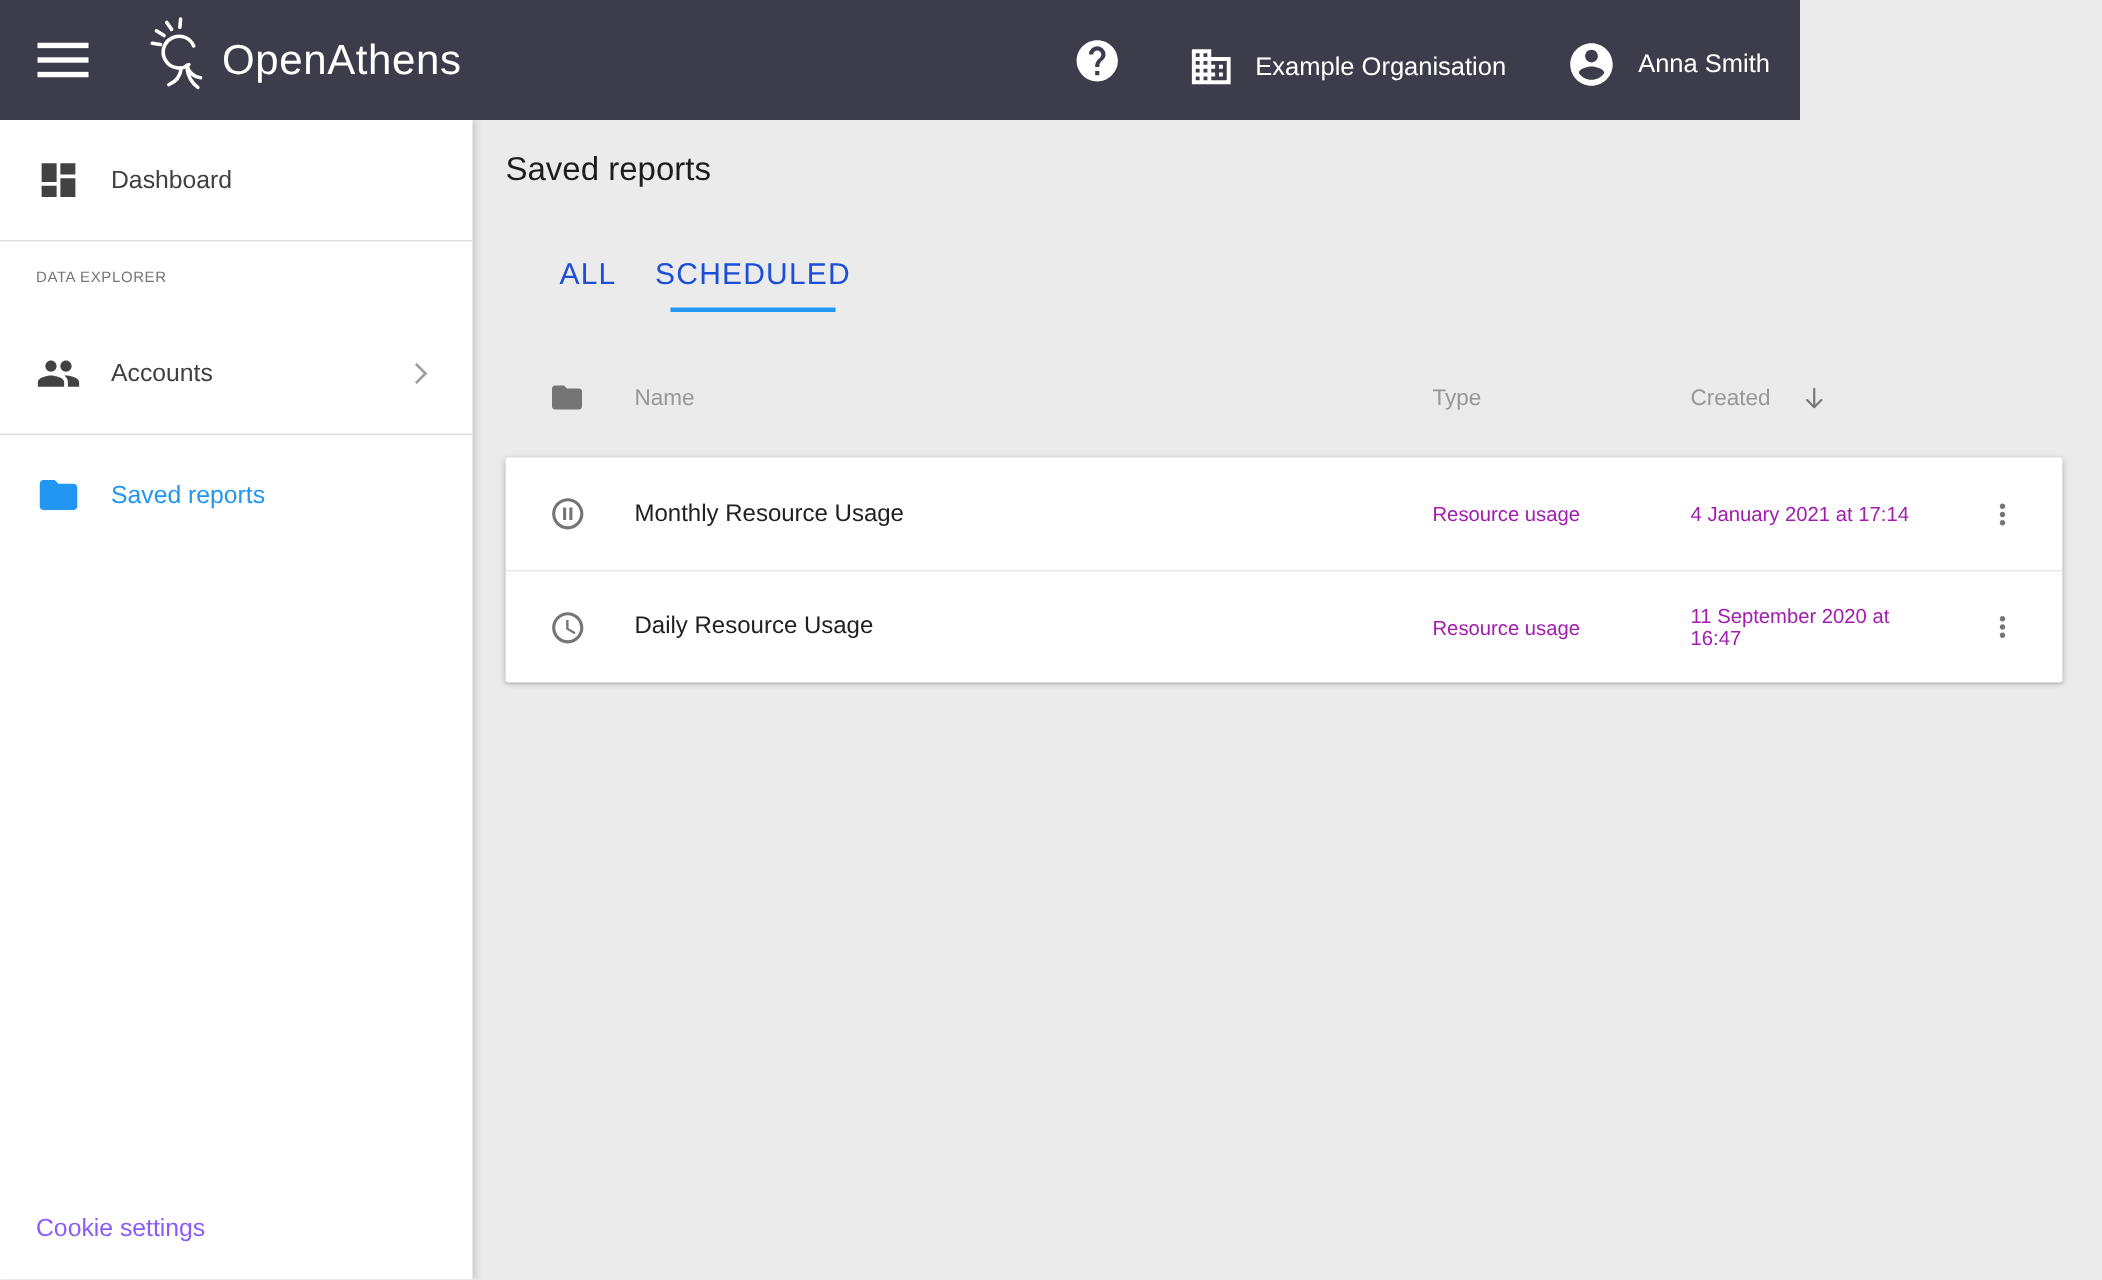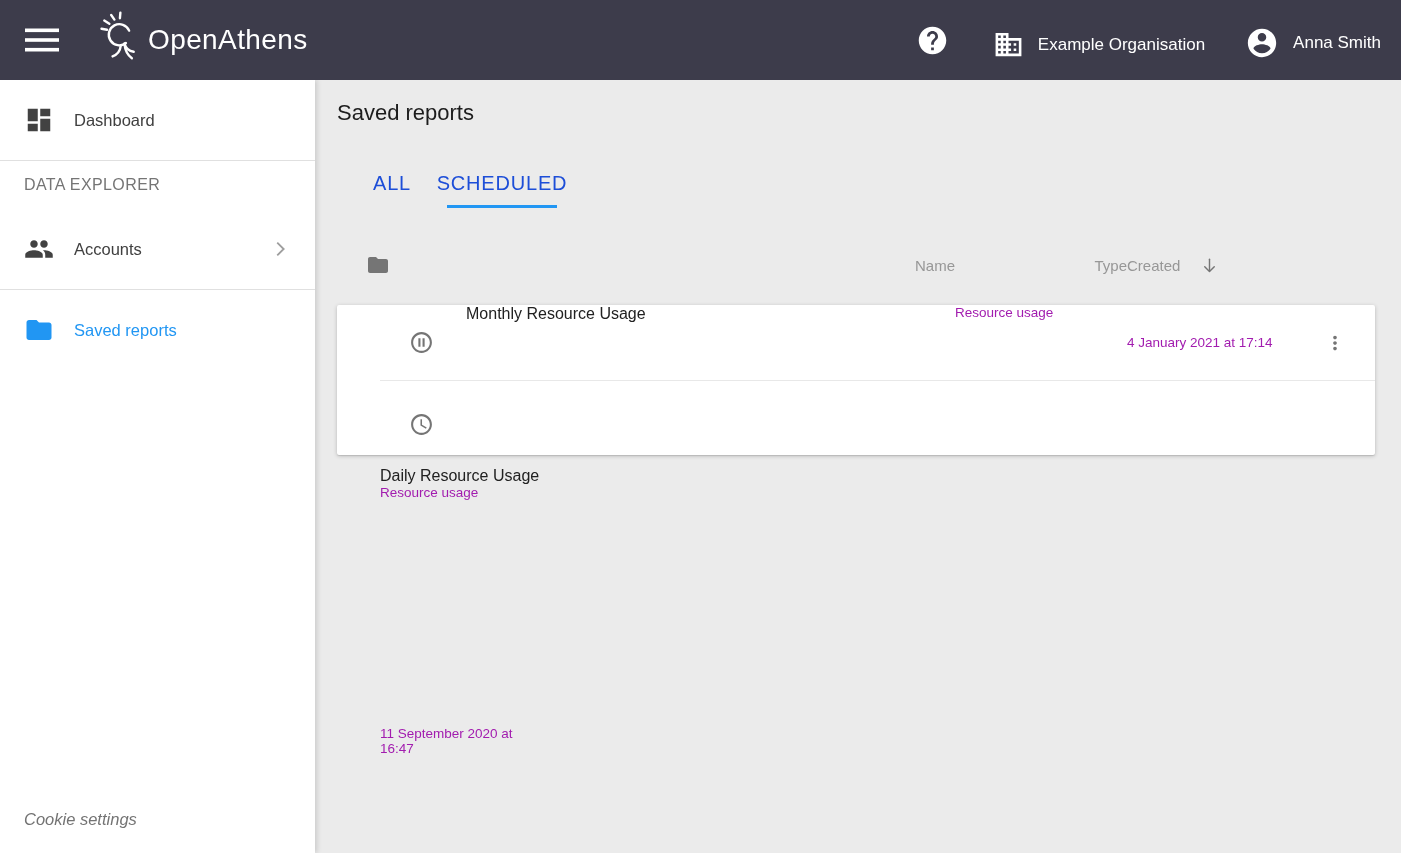--- a/index.html
+++ b/index.html
@@ -5,21 +5,21 @@
   * { box-sizing: border-box; margin: 0; padding: 0; }
   html,body { width:1401px; height:853px; overflow:hidden; }
   body {
     font-family:"Liberation Sans", sans-serif;
     background:#ebebeb;
     color:#212121;
     position:relative;
   }
   
   .topbar {
-    position:absolute; top:0; left:0; width:1401px; height:80px;
+    position:absolute; top:0; left:0; width:1200px; height:80px;
     background:#3d3c4b; color:#fff;
     display:flex; align-items:center; z-index:20;
   }
   .hamburger-btn {
     background:none; border:none; color:#fff; cursor:pointer;
     margin-left:20px; width:44px; height:44px;
     display:flex; align-items:center; justify-content:center;
   }
   .brand { display:flex; align-items:center; margin-left:32px; }
   .brand-mark { margin-right:6px; }
@@ -45,27 +45,26 @@
     padding:0 24px; cursor:pointer;
   }
   .nav-icon { width:30px; height:30px; color:#424242; flex:0 0 30px; margin-right:20px; display:flex; align-items:center; }
   .nav-label { font-size:16.5px; color:#404040; }
   .nav-chevron { margin-left:auto; color:#9e9e9e; display:flex; }
   .nav-item.active .nav-icon { color:#2196f3; }
   .nav-item.active .nav-label { color:#2196f3; }
   .sidebar-divider { height:1px; background:#e0e0e0; }
   .section-label {
     height:48px; display:flex; align-items:center; padding:0 24px;
-    color:#757575; font-size:16px; letter-spacing:0.4px;
+    color:#757575; font-size:10px; letter-spacing:0.4px;
   }
   .cookie-link {
     position:absolute; left:24px; bottom:24px;
-    font-size:16.5px; color:#737373; cursor:pointer; background:none; border:none;
+    font-size:16.5px; color:#8b5cf6; cursor:pointer; background:none; border:none;
     font-family:"Liberation Sans", sans-serif;
-    font-style:italic;
   }
   
   .main {
     position:absolute; top:80px; left:315px; right:0; bottom:0;
     background:#ebebeb; padding:20px 0 0 22px;
   }
   .page-title { font-size:22px; font-weight:400; color:#1d1d1d; line-height:26px; }
   .tabs { display:flex; margin-top:33px; }
   .tab {
     width:110px; height:49px; position:relative; cursor:pointer;
@@ -74,35 +73,35 @@
     color:#1d4ed8; background:none; border:none;
     font-family:"Liberation Sans", sans-serif;
   }
   .tab.active::after {
     content:""; position:absolute; left:0; right:0; bottom:0;
     height:3px; background:#2196f3;
   }
   .report-table { width:1038px; }
   .thead {
     display:flex; align-items:center; height:50px; margin-top:32px;
-    color:#979797; font-size:15px;text-align:right;
+    color:#979797; font-size:15px;
   }
   .col-icon { width:86px; flex:0 0 86px; padding-left:29px; display:flex; align-items:center; }
   .col-name { flex:1 1 auto; min-width:0; }
   .col-type { width:172px; flex:0 0 172px; }
   .col-created { width:168px; flex:0 0 168px; display:flex; align-items:center; }
   .col-kebab { width:80px; flex:0 0 80px; display:flex; align-items:center; justify-content:center; }
   .head-folder { color:#757575; display:flex; }
   .sort-arrow { color:#757575; margin-left:20px; display:flex; cursor:pointer; }
   .card {
     width:1038px; margin-top:15px; background:#fff; border-radius:2px;
     box-shadow:0 1px 4px rgba(0,0,0,0.20), 0 1px 1px rgba(0,0,0,0.10);
   }
-  .row { display:flex; height:75px; cursor:pointer;margin-left:43px; }
-  .row + .row { border-top:1px solid #e8e8e8;flex-direction:column; }
+  .row { display:flex; align-items:center; height:75px; cursor:pointer; }
+  .row + .row { border-top:1px solid #e8e8e8; }
   .row-icon { color:#757575; display:flex; }
   .row-name { font-size:16px; color:#212121; }
   .row-type, .row-created { font-size:13.5px; color:#a21caf; }
   .kebab-btn {
     background:none; border:none; cursor:pointer; color:#757575;
     width:40px; height:40px; display:flex; align-items:center; justify-content:center;
   }
 </style>
 </head>
 <body>

